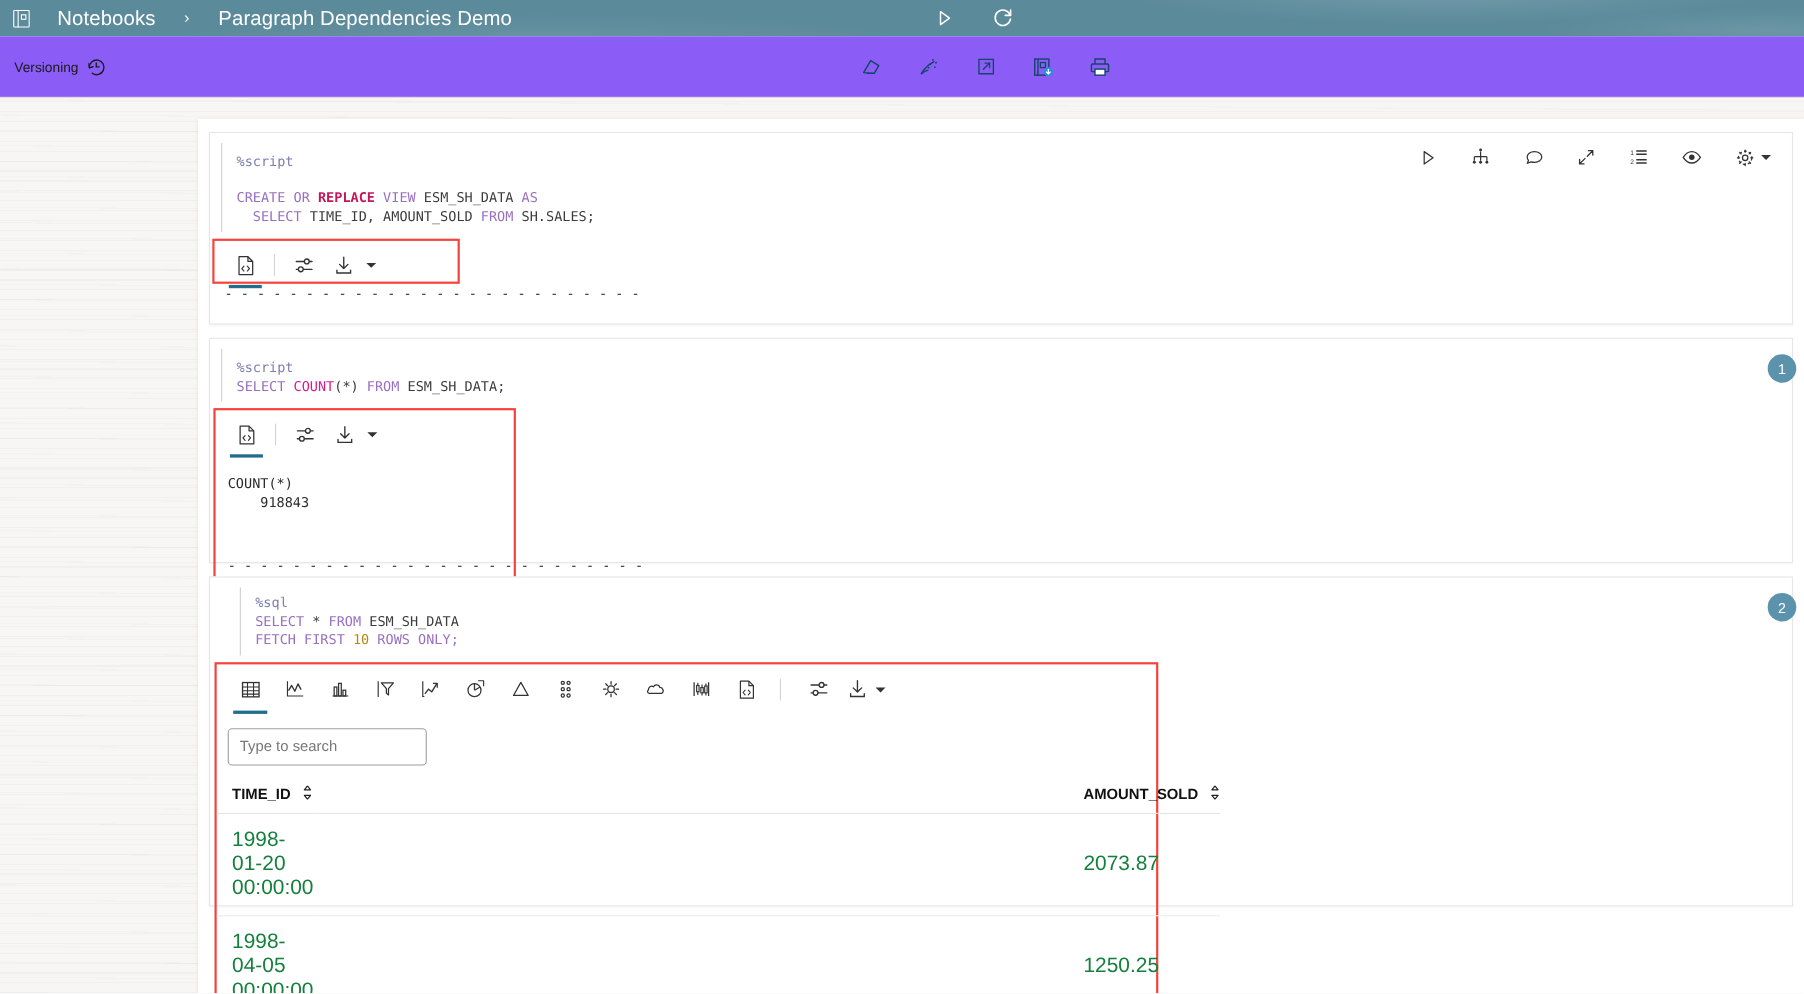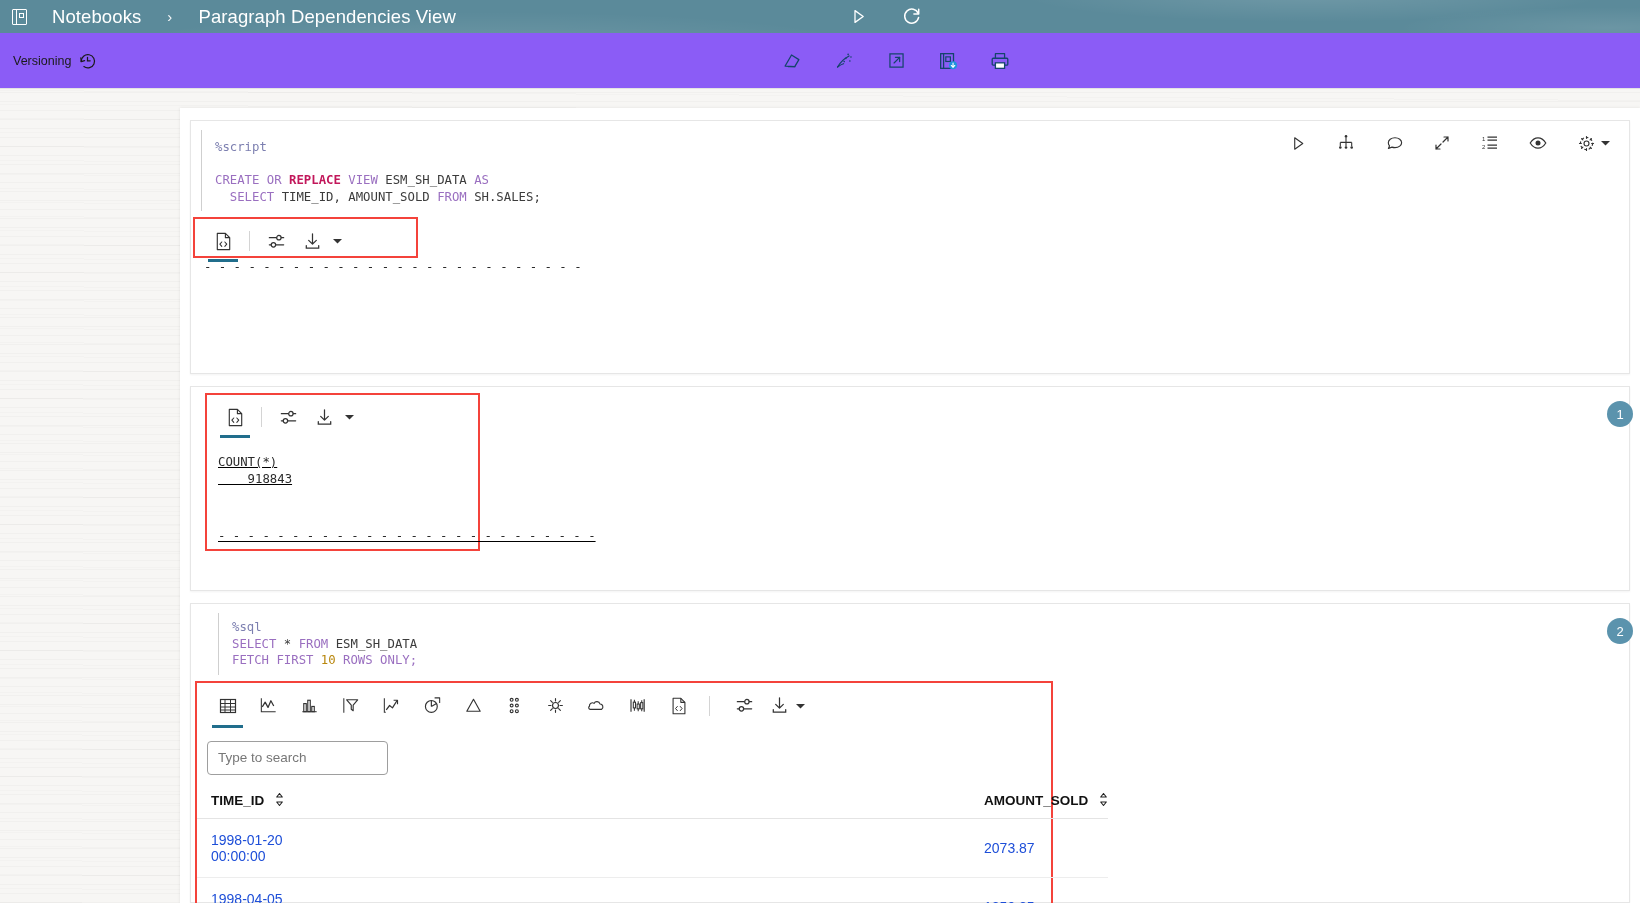--- a/index.html
+++ b/index.html
@@ -222,21 +222,21 @@
 
   .dtable { width: 100%; border-collapse: collapse; margin-top: 12px; }
   .dtable th {
     text-align: left;
     font-size: 13.5px; font-weight: 700; color: #111;
     padding: 6px 0 10px 14px;
     border-bottom: 1px solid #e4e4e4;
     white-space: nowrap;
   }
   .dtable td {
-    font-size: 14px; color: #1d4ed8;
+    font-size: 19px; color: #15803d;
     padding: 13px 0 13px 14px;
     border-bottom: 1px solid #ededed;
   }
   .dtable tr:last-child td { border-bottom: none; }
   .sort-ico { display: inline-block; margin-left: 7px; vertical-align: -1px; }
   .col-2 { padding-left: 700px !important; }
 
   svg { display: block; }
 </style>
 </head>
@@ -244,21 +244,21 @@
 
 <div class="topbar">
   <div class="wave"></div>
 
   <div class="breadcrumb">
     <span class="nb-icon">
         <i></i>
       </span>
     <span>Notebooks</span>
     <span class="sep">›</span>
-    <span>Paragraph Dependencies View</span>
+    <span>Paragraph Dependencies Demo</span>
   </div>
 
   <div class="topbar-actions" style="position:absolute; left:845px; top:3px; margin:0;">
     <div class="tb-btn">
       <svg width="19" height="19" viewBox="0 0 19 19">
         <path d="M6 3.6 L14.2 9.5 L6 15.4 Z" fill="none" stroke="#fff" stroke-width="1.3" stroke-linejoin="round"></path>
       </svg>
     </div>
     <div class="tb-btn">
       <svg width="20" height="20" viewBox="0 0 20 20">
@@ -323,21 +323,21 @@
       </svg>
     </div>
   </div>
 </div>
 
 <div class="page">
   <div class="texture"></div>
 
   <div class="notebook">
 
-    <div class="para" style="height:254px;">
+    <div class="para" style="height:175px;">
       <div class="cell-toolbar">
         <div class="ct-btn">
           <svg width="17" height="17" viewBox="0 0 18 18">
               <path d="M5 3 L13.5 9 L5 15 Z" fill="none" stroke="#333" stroke-width="1.2" stroke-linejoin="round"></path>
             </svg>
         </div>
         <div class="ct-btn">
           <svg width="18" height="18" viewBox="0 0 18 18">
             <circle cx="9" cy="2.4" r="1.3" fill="#333"></circle>
             <path d="M9 3.8 L9 8.4 M3.3 8.4 L14.7 8.4 M3.3 8.4 L3.3 12.2 M9 8.4 L9 12.2 M14.7 8.4 L14.7 12.2" stroke="#333" stroke-width="1.1"></path>
@@ -420,22 +420,24 @@
           </div>
         </div>
       </div>
 
       <div class="dashes" style="margin-left:2px;">- - - - - - - - - - - - - - - - - - - - - - - - - -</div>
     </div>
 
     <div class="para" style="height:205px;">
       <div class="para-badge" style="right:-4px;">1</div>
 
-
-      <div class="result" style="width:275px; margin-left:14px;text-decoration:underline;">
+      <div class="code"><span class="k-magic">%script</span>
+<span class="k-kw">SELECT</span> <span class="k-fn">COUNT</span><span class="k-op">(*)</span> <span class="k-kw">FROM</span> <span class="k-id">ESM_SH_DATA;</span></div>
+
+      <div class="result" style="width:275px; margin-left:3px;">
         <div class="res-tabs">
           <div class="res-tab active">
             <svg width="21" height="21" viewBox="0 0 22 22">
               <path d="M4.5 2.5 L13 2.5 L17.5 7 L17.5 19.5 L4.5 19.5 Z" fill="none" stroke="#333" stroke-width="1.2" stroke-linejoin="round"></path>
               <path d="M13 2.5 L13 7 L17.5 7" fill="none" stroke="#333" stroke-width="1.2" stroke-linejoin="round"></path>
               <path d="M9.2 11.5 L7.2 13.8 L9.2 16.1" fill="none" stroke="#333" stroke-width="1.1" stroke-linecap="round" stroke-linejoin="round"></path>
               <path d="M12.4 11.5 L14.4 13.8 L12.4 16.1" fill="none" stroke="#333" stroke-width="1.1" stroke-linecap="round" stroke-linejoin="round"></path>
             </svg>
           </div>
           <div class="res-divider"></div>

